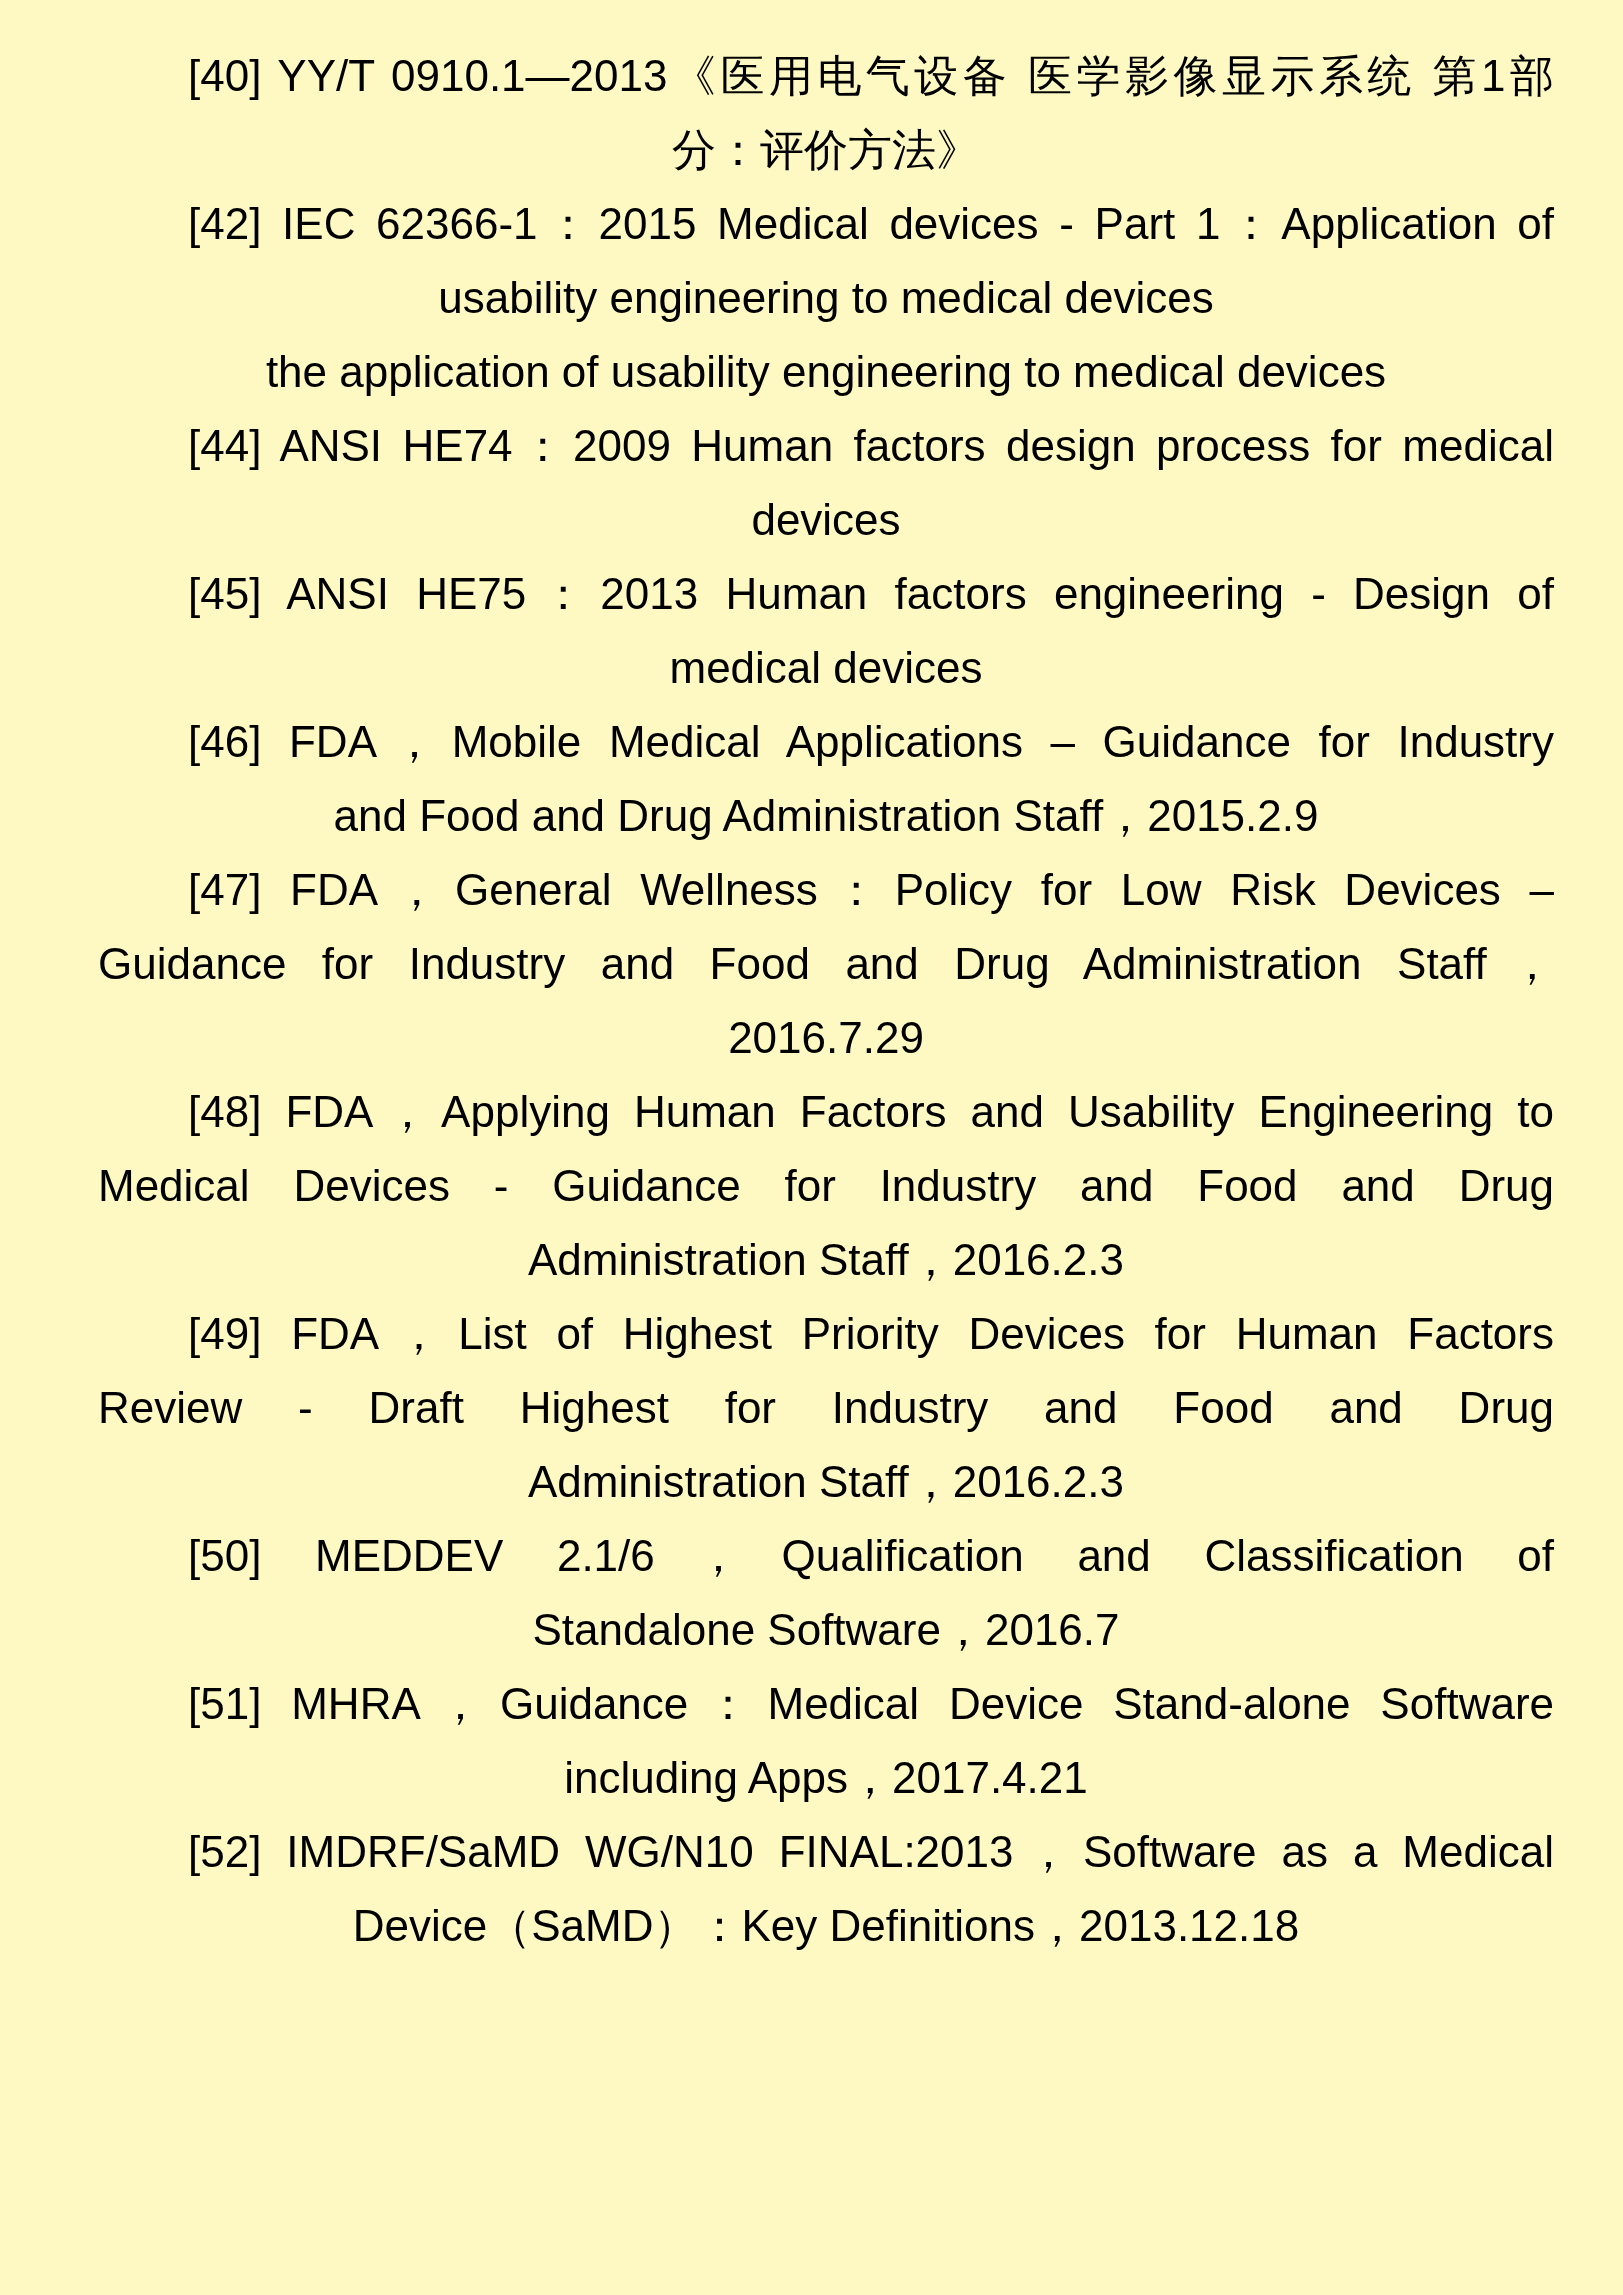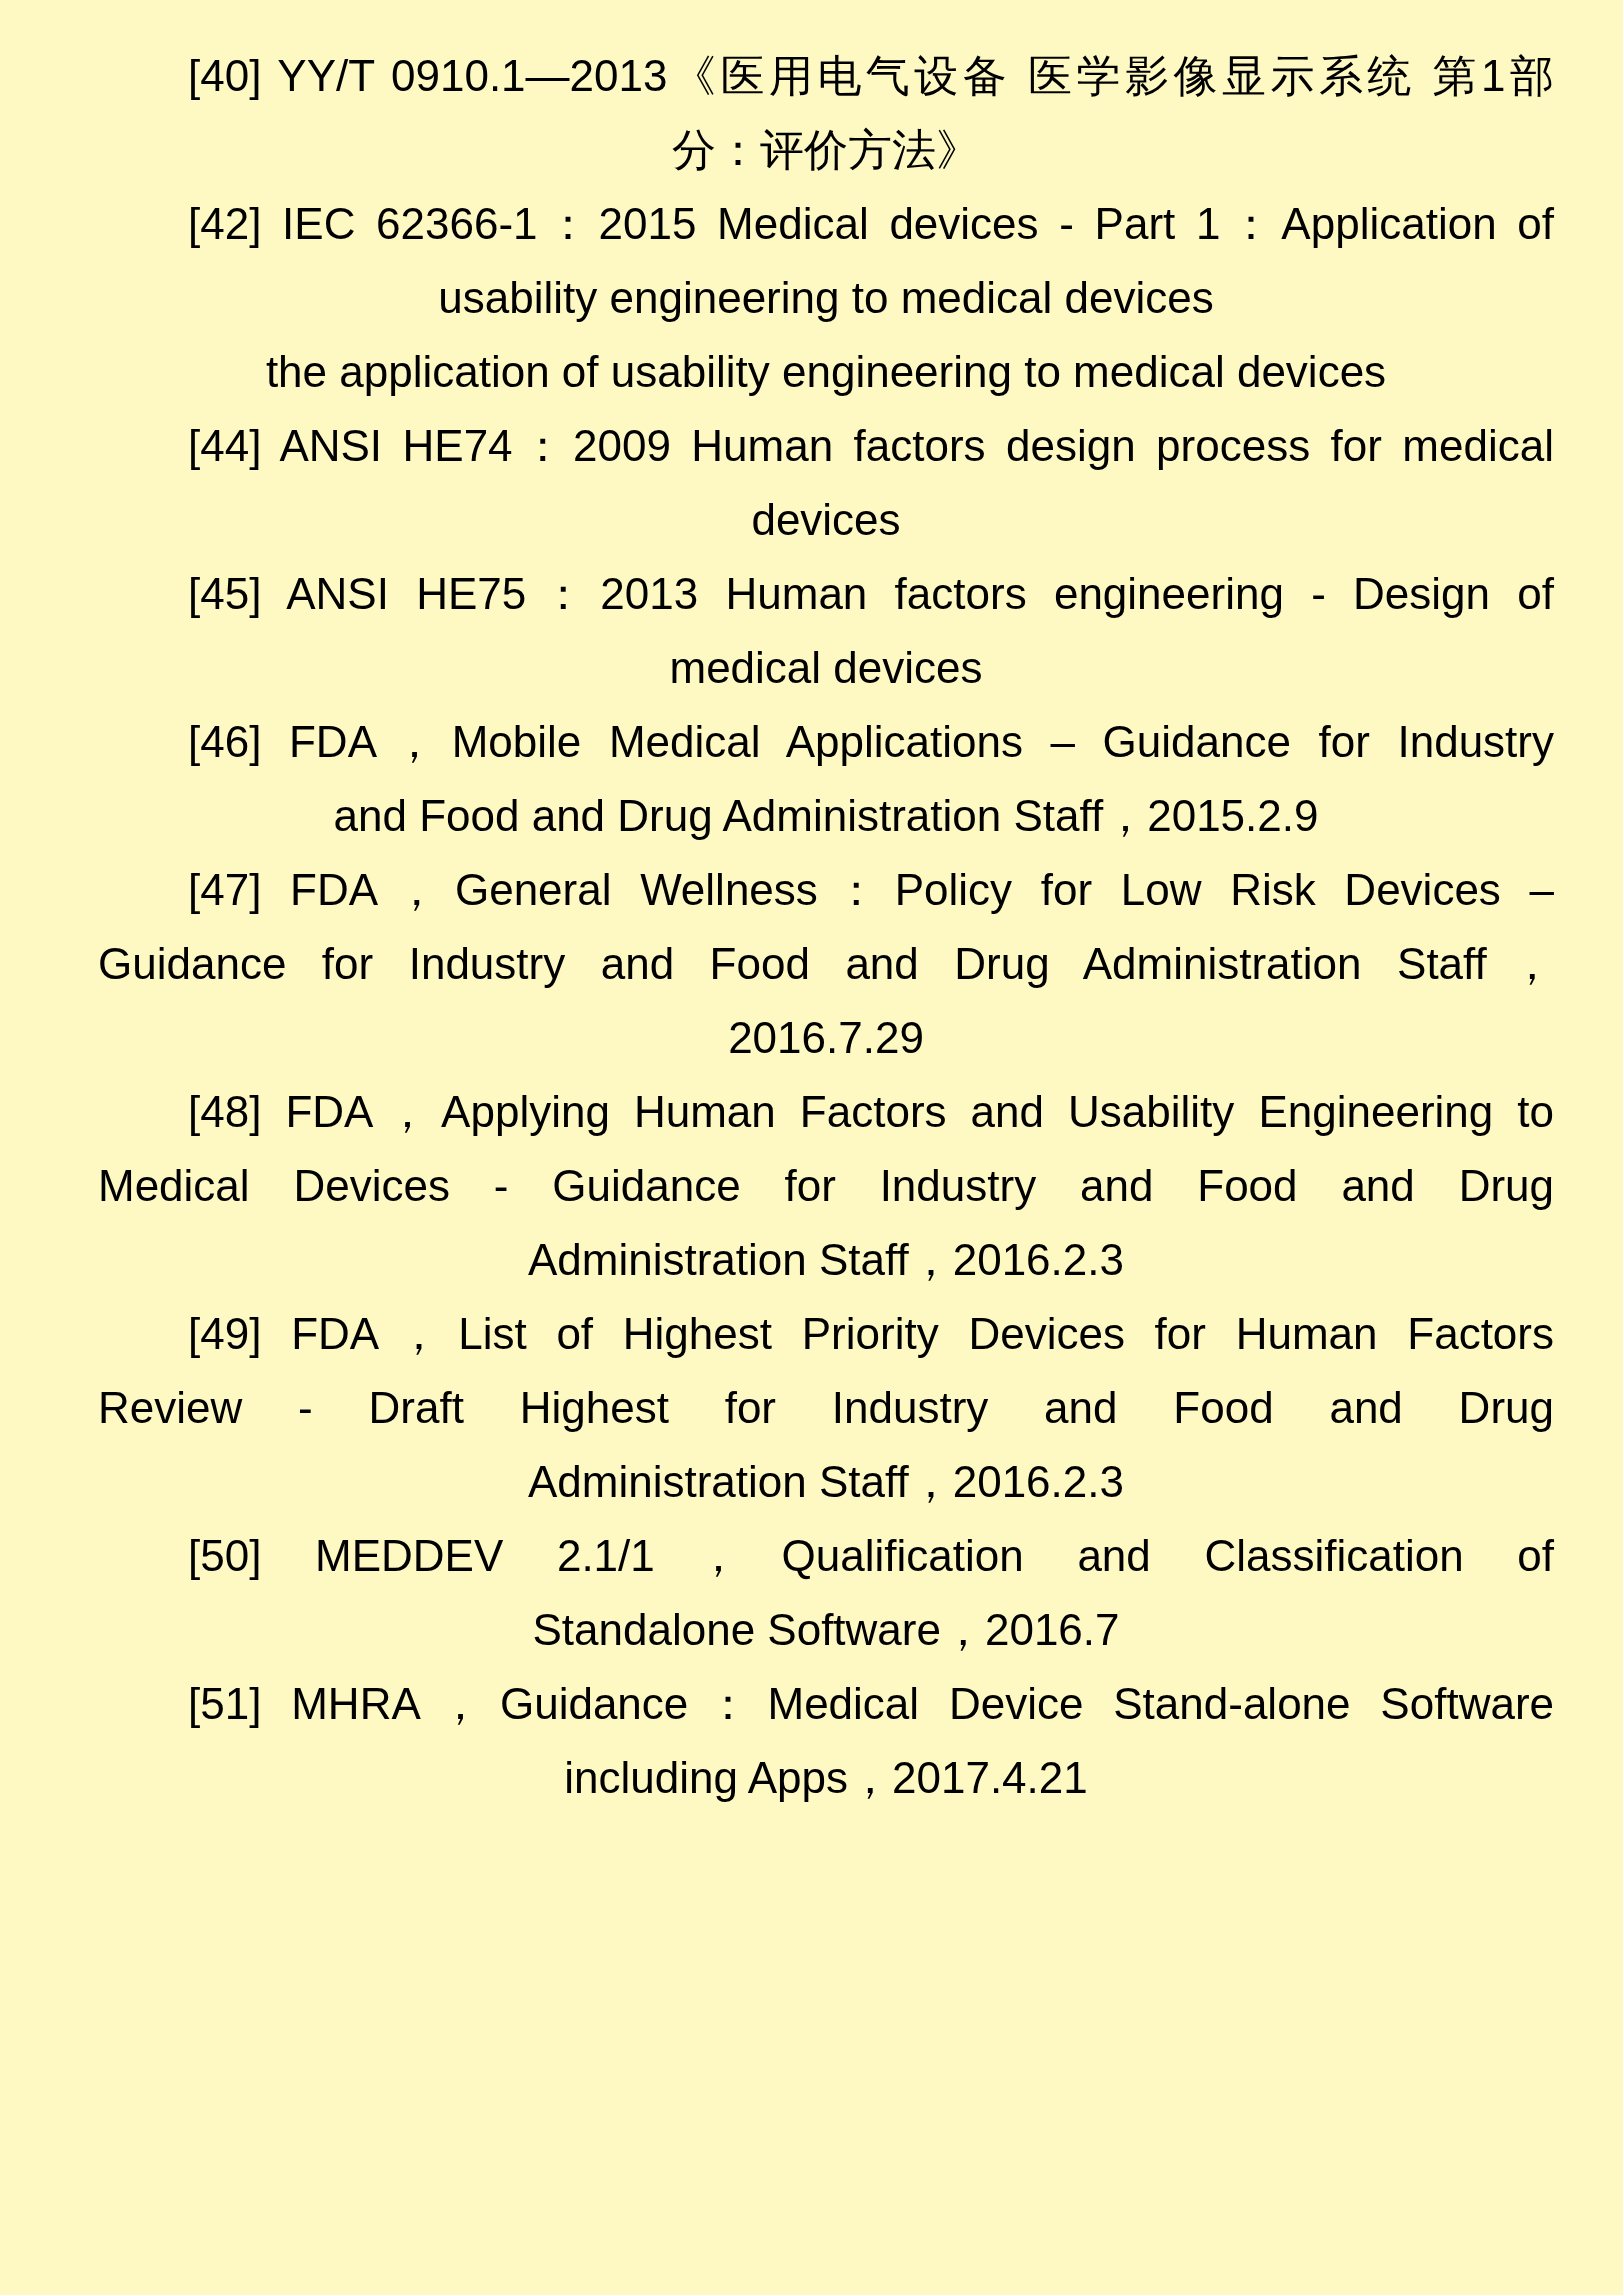--- a/index.html
+++ b/index.html
@@ -76,22 +76,26 @@
         <div class="line j indent">[48] FDA，Applying Human Factors and Usability Engineering to</div>
         <div class="line j">Medical Devices - Guidance for Industry and Food and Drug</div>
         <div class="line">Administration Staff，2016.2.3</div>
       </div>
       <div class="para">
         <div class="line j indent">[49] FDA，List of Highest Priority Devices for Human Factors</div>
         <div class="line j">Review - Draft Highest for Industry and Food and Drug</div>
         <div class="line">Administration Staff，2016.2.3</div>
       </div>
       <div class="para">
-        <div class="line j indent">[50] MEDDEV 2.1/1，Qualification and Classification of</div>
+        <div class="line j indent">[50] MEDDEV 2.1/6，Qualification and Classification of</div>
         <div class="line">Standalone Software，2016.7</div>
       </div>
       <div class="para">
         <div class="line j indent">[51] MHRA，Guidance：Medical Device Stand-alone Software</div>
         <div class="line">including Apps，2017.4.21</div>
       </div>
+      <div class="para">
+        <div class="line j indent">[52] IMDRF/SaMD WG/N10 FINAL:2013，Software as a Medical</div>
+        <div class="line">Device（SaMD）：Key Definitions，2013.12.18</div>
+      </div>
     </div>
 </div>
 
 
 </body></html>

